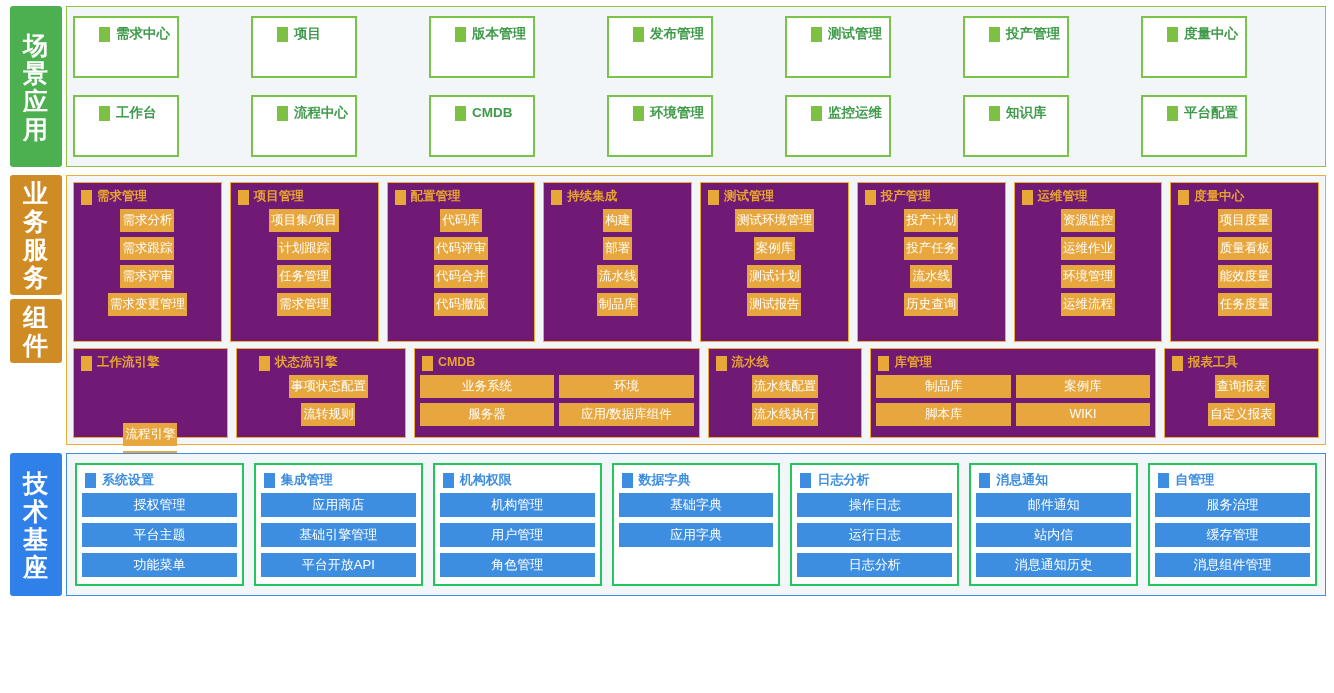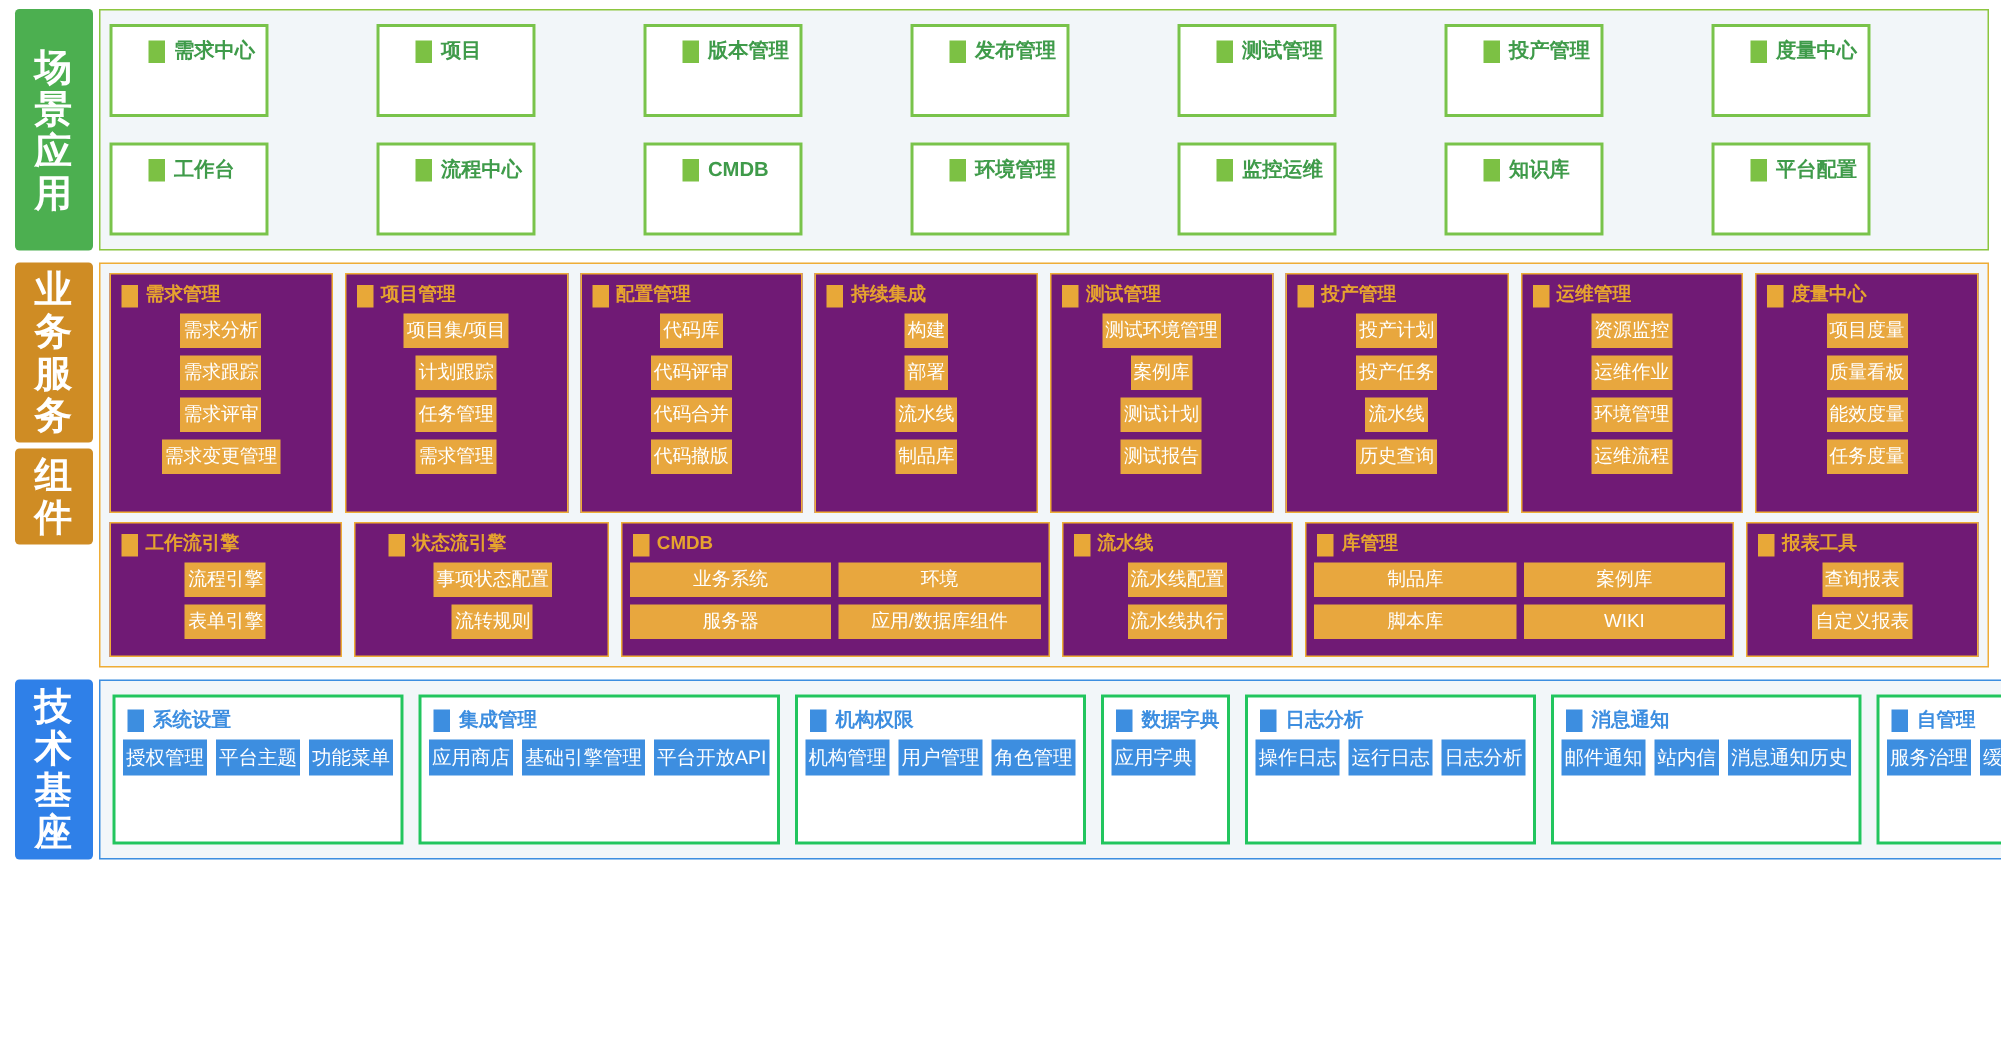--- a/index.html
+++ b/index.html
@@ -106,21 +106,21 @@
   .blue-row { display: flex; gap: 10px; height: 100%; }
   .b-card {
     flex: 1 1 0;
     border: 2px solid #22c55e;
     background: #ffffff;
     padding: 5px 5px 7px 5px;
     display: flex; flex-direction: column;
   }
   .b-card-head { display: flex; align-items: flex-start; gap: 6px; padding: 2px 0 5px 3px; }
   .b-card-title { font-size: 13px; font-weight: bold; color: #3d8ee0; line-height: 15px; white-space: nowrap; }
-  .b-items { display: flex; gap: 6px; }
+  .b-items { display: flex; flex-direction: column; gap: 6px; }
   .b-item {
     background: #3d8ee0;
     color: #ffffff;
     font-size: 13px;
     text-align: center;
     padding: 4px 2px 5px 2px;
     line-height: 15px;
     white-space: nowrap;
   }
 </style>
@@ -334,21 +334,21 @@
             </div>
             <div class="o-items">
               <div class="o-item">项目度量</div>
               <div class="o-item">质量看板</div>
               <div class="o-item">能效度量</div>
               <div class="o-item">任务度量</div>
             </div>
           </div>
         </div>
       <div class="cmp-row" id="cmp-row">
-          <div class="o-card" style="flex: 1.28 1 0px;">
+          <div class="o-card" style="flex: 1.28 1 0px; gap: 48px;">
             <div class="o-card-head">
               <span class="bullet orange"></span>
               <div class="o-card-title">工作流引擎</div>
             </div>
             <div class="o-items">
               <div class="o-item">流程引擎</div>
               <div class="o-item">表单引擎</div>
             </div>
           </div>
           <div class="o-card" style="flex: 1.28 1 0px; padding-left: 20px;">
@@ -450,20 +450,21 @@
               <div class="b-item">用户管理</div>
               <div class="b-item">角色管理</div>
             </div>
           </div>
           <div class="b-card">
             <div class="b-card-head">
               <span class="bullet blue"></span>
               <div class="b-card-title">数据字典</div>
             </div>
             <div class="b-items">
+              <div class="b-item">基础字典</div>
               <div class="b-item">应用字典</div>
             </div>
           </div>
           <div class="b-card">
             <div class="b-card-head">
               <span class="bullet blue"></span>
               <div class="b-card-title">日志分析</div>
             </div>
             <div class="b-items">
               <div class="b-item">操作日志</div>

